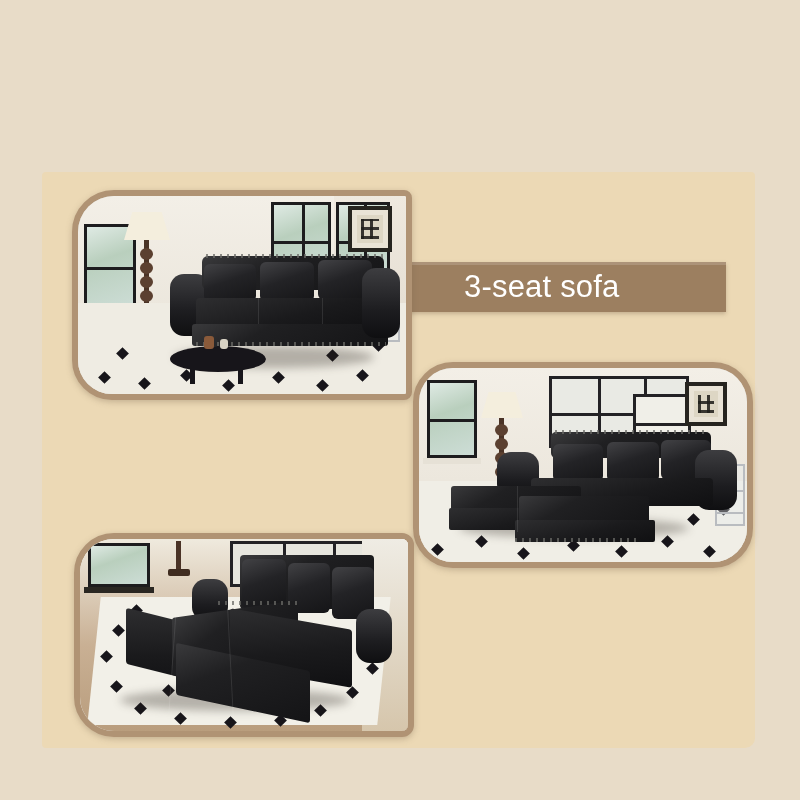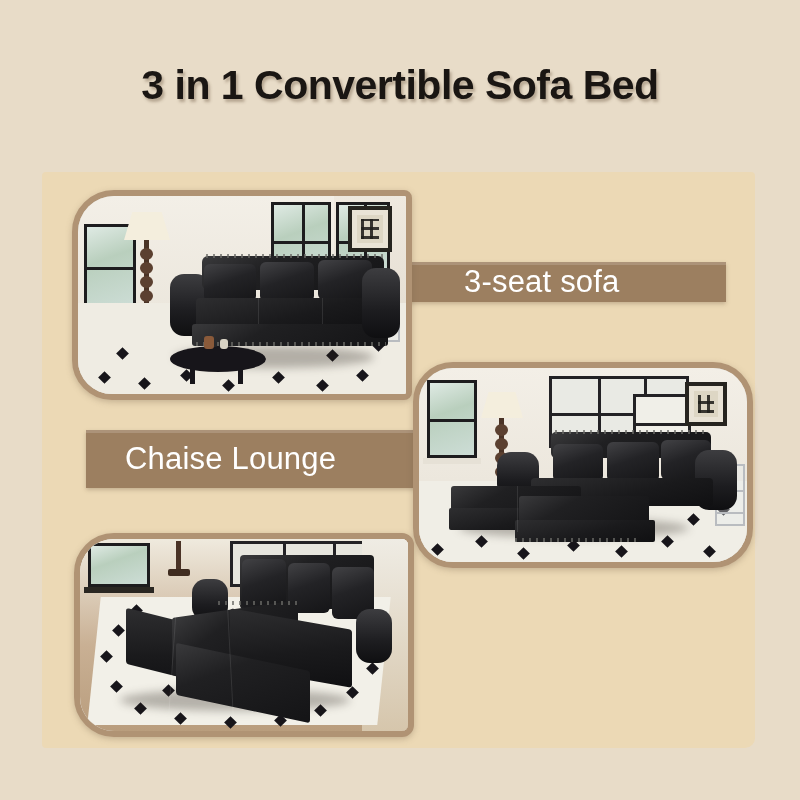--- a/index.html
+++ b/index.html
@@ -33,21 +33,21 @@
     display:flex;align-items:center;
     font-size:31px;font-weight:400;letter-spacing:.2px;
     box-shadow:0 2px 4px rgba(120,100,78,.35);
   }
   .bar::before{
     content:"";position:absolute;left:0;right:0;top:0;height:3px;
     background:rgba(255,255,255,.16);
   }
   .bar-label{position:relative;z-index:2;white-space:nowrap;}
 
-  #bar-sofa{left:397px;top:262px;width:329px;height:40px;}
+  #bar-sofa{left:397px;top:262px;width:329px;height:50px;}
   #bar-sofa .bar-label{margin-left:67px;}
   #bar-chaise{left:86px;top:430px;width:330px;height:58px;}
   #bar-chaise .bar-label{margin-left:39px;}
   #bar-bed{left:405px;top:602px;width:327px;height:60px;}
   #bar-bed .bar-label{margin-left:57px;}
 
   
   .card{
     position:absolute;overflow:hidden;
     border:6px solid #b09374;
@@ -115,29 +115,25 @@
   .coffeeleg{position:absolute;background:#17151a;}
   .vase{position:absolute;background:#8a5a3a;border-radius:3px;}
 </style>
 </head>
 <body>
 
 <div id="stage">
 
   <div class="panel"></div>
 
-  <div class="title">3 in 1 Convertible Sofa Bed</div>
 
   <div class="bar" id="bar-sofa">
     <span class="bar-label">3-seat sofa</span>
   </div>
 
-  <div class="bar" id="bar-chaise">
-    <span class="bar-label">Chaise Lounge</span>
-  </div>
 
 
   <div class="card" id="card-sofa">
     <div class="photo">
       <div class="wall"></div>
       <div class="wall-right" style="right:0;width:22%;"></div>
 
       <div class="window" style="left:6px;top:28px;width:52px;height:86px;">
         <div class="glass"></div>
         <div class="mullion-h" style="top:40px;"></div>

